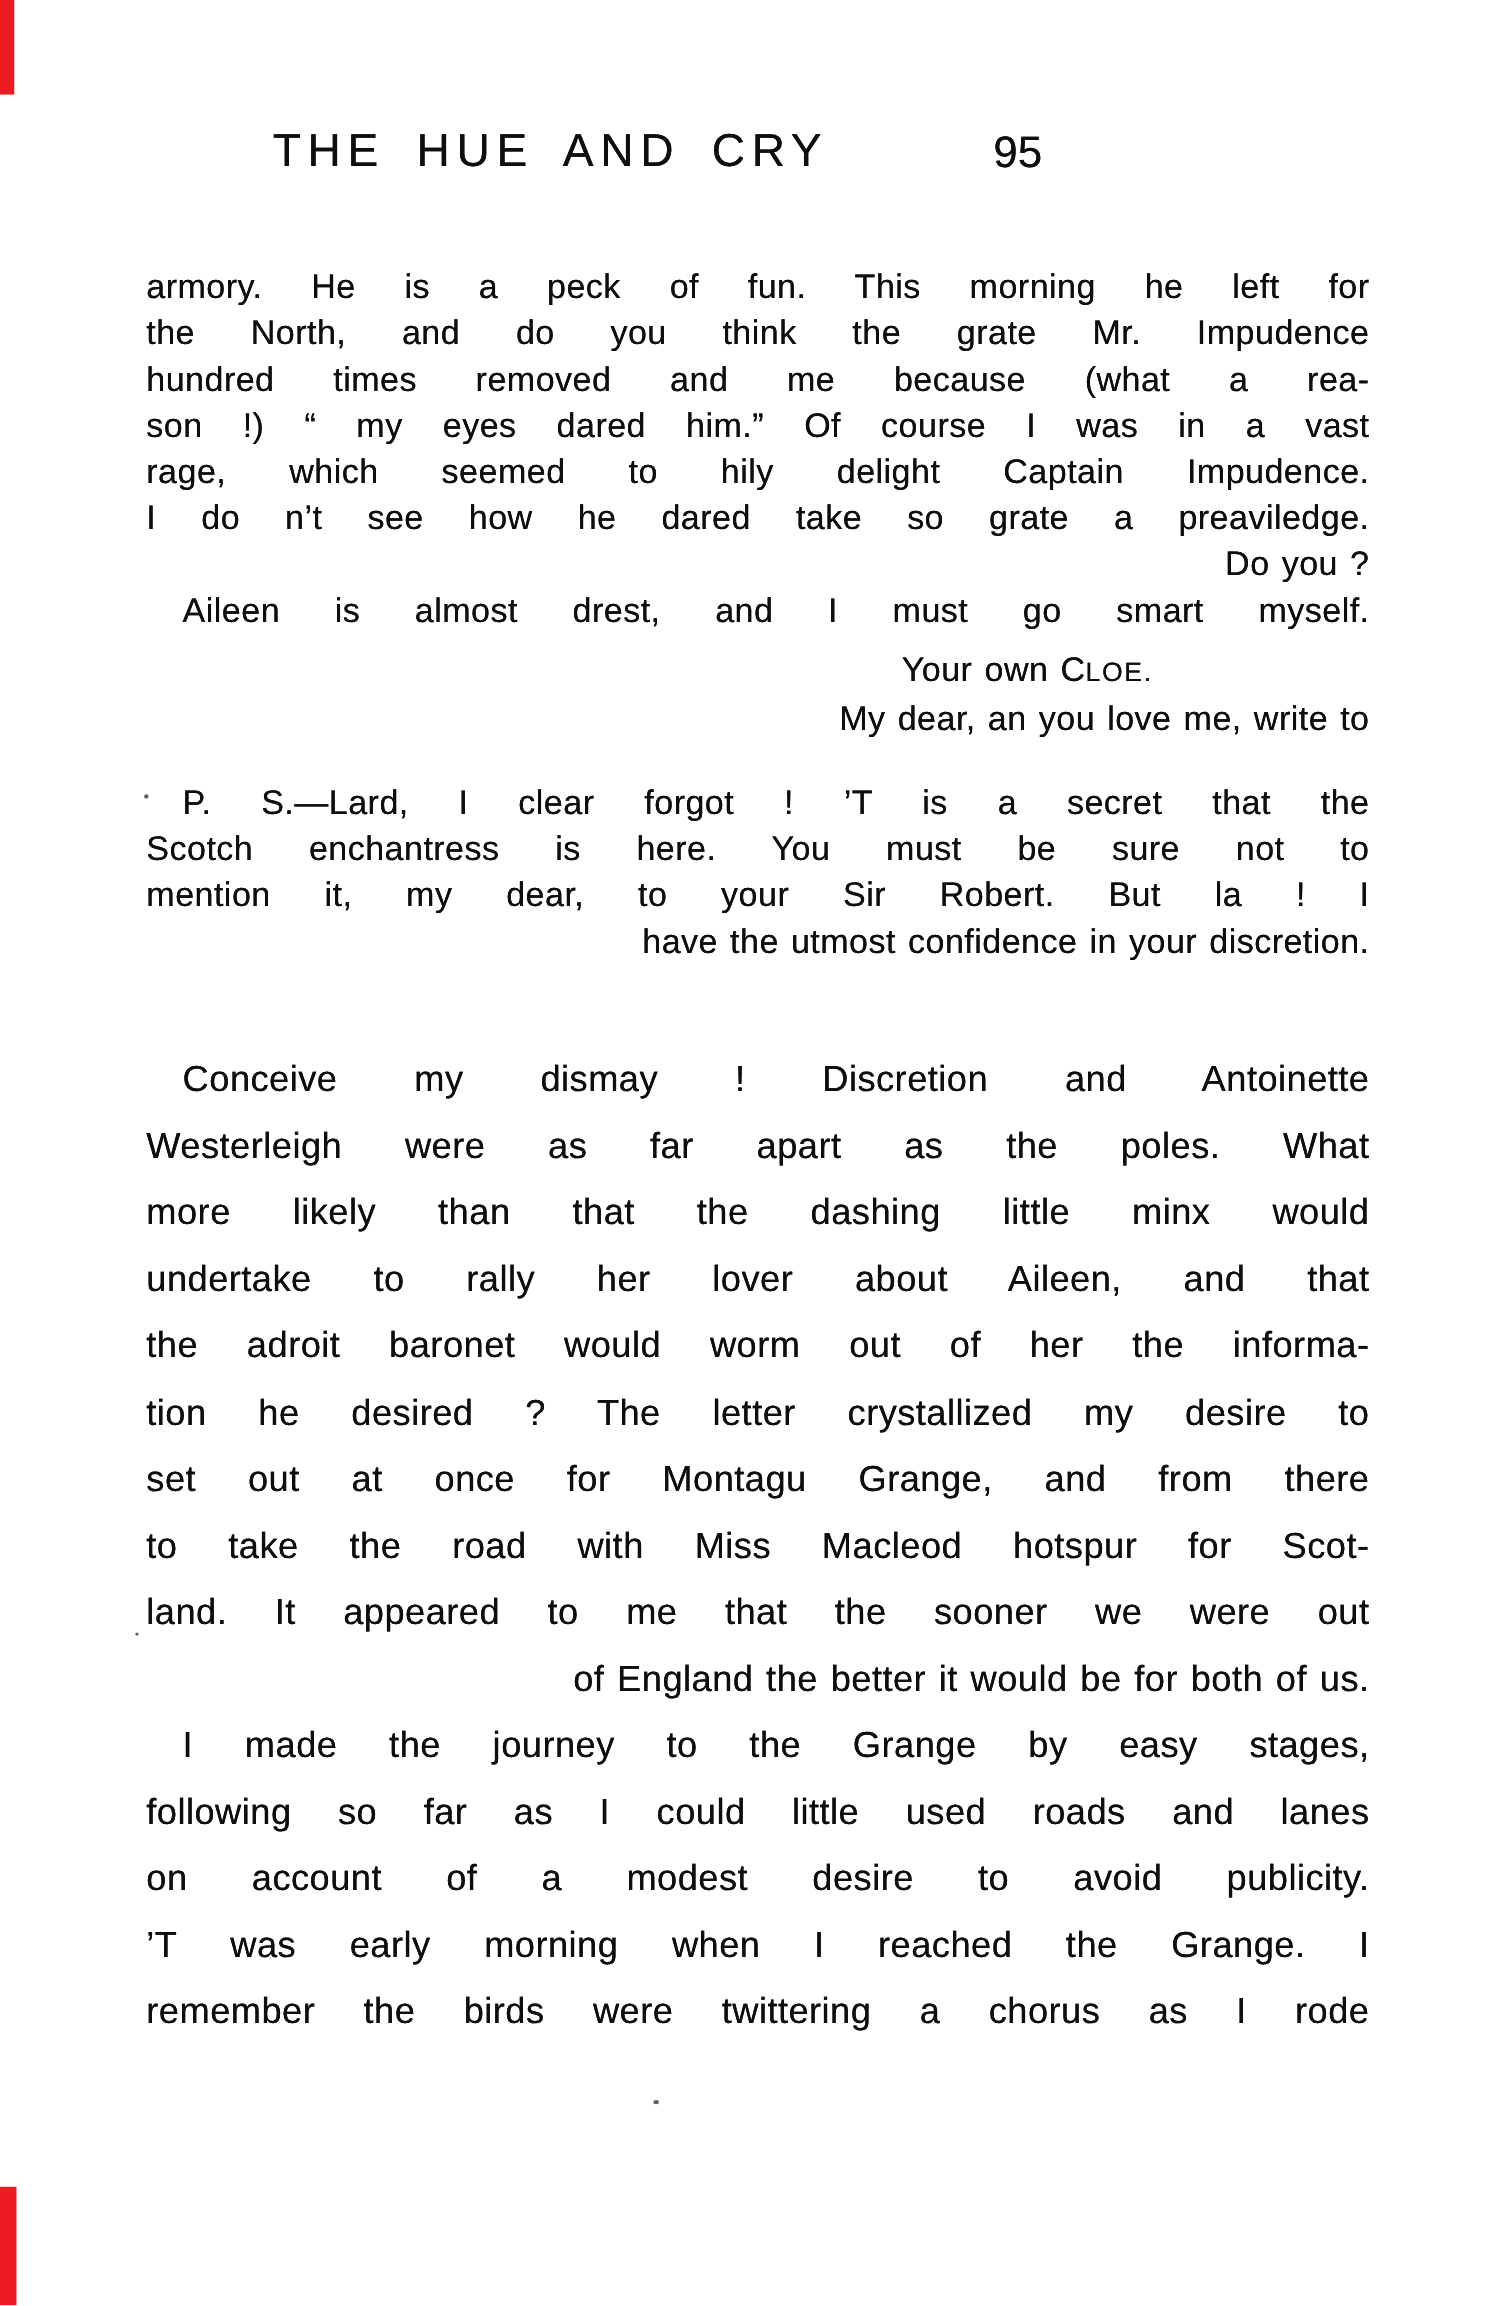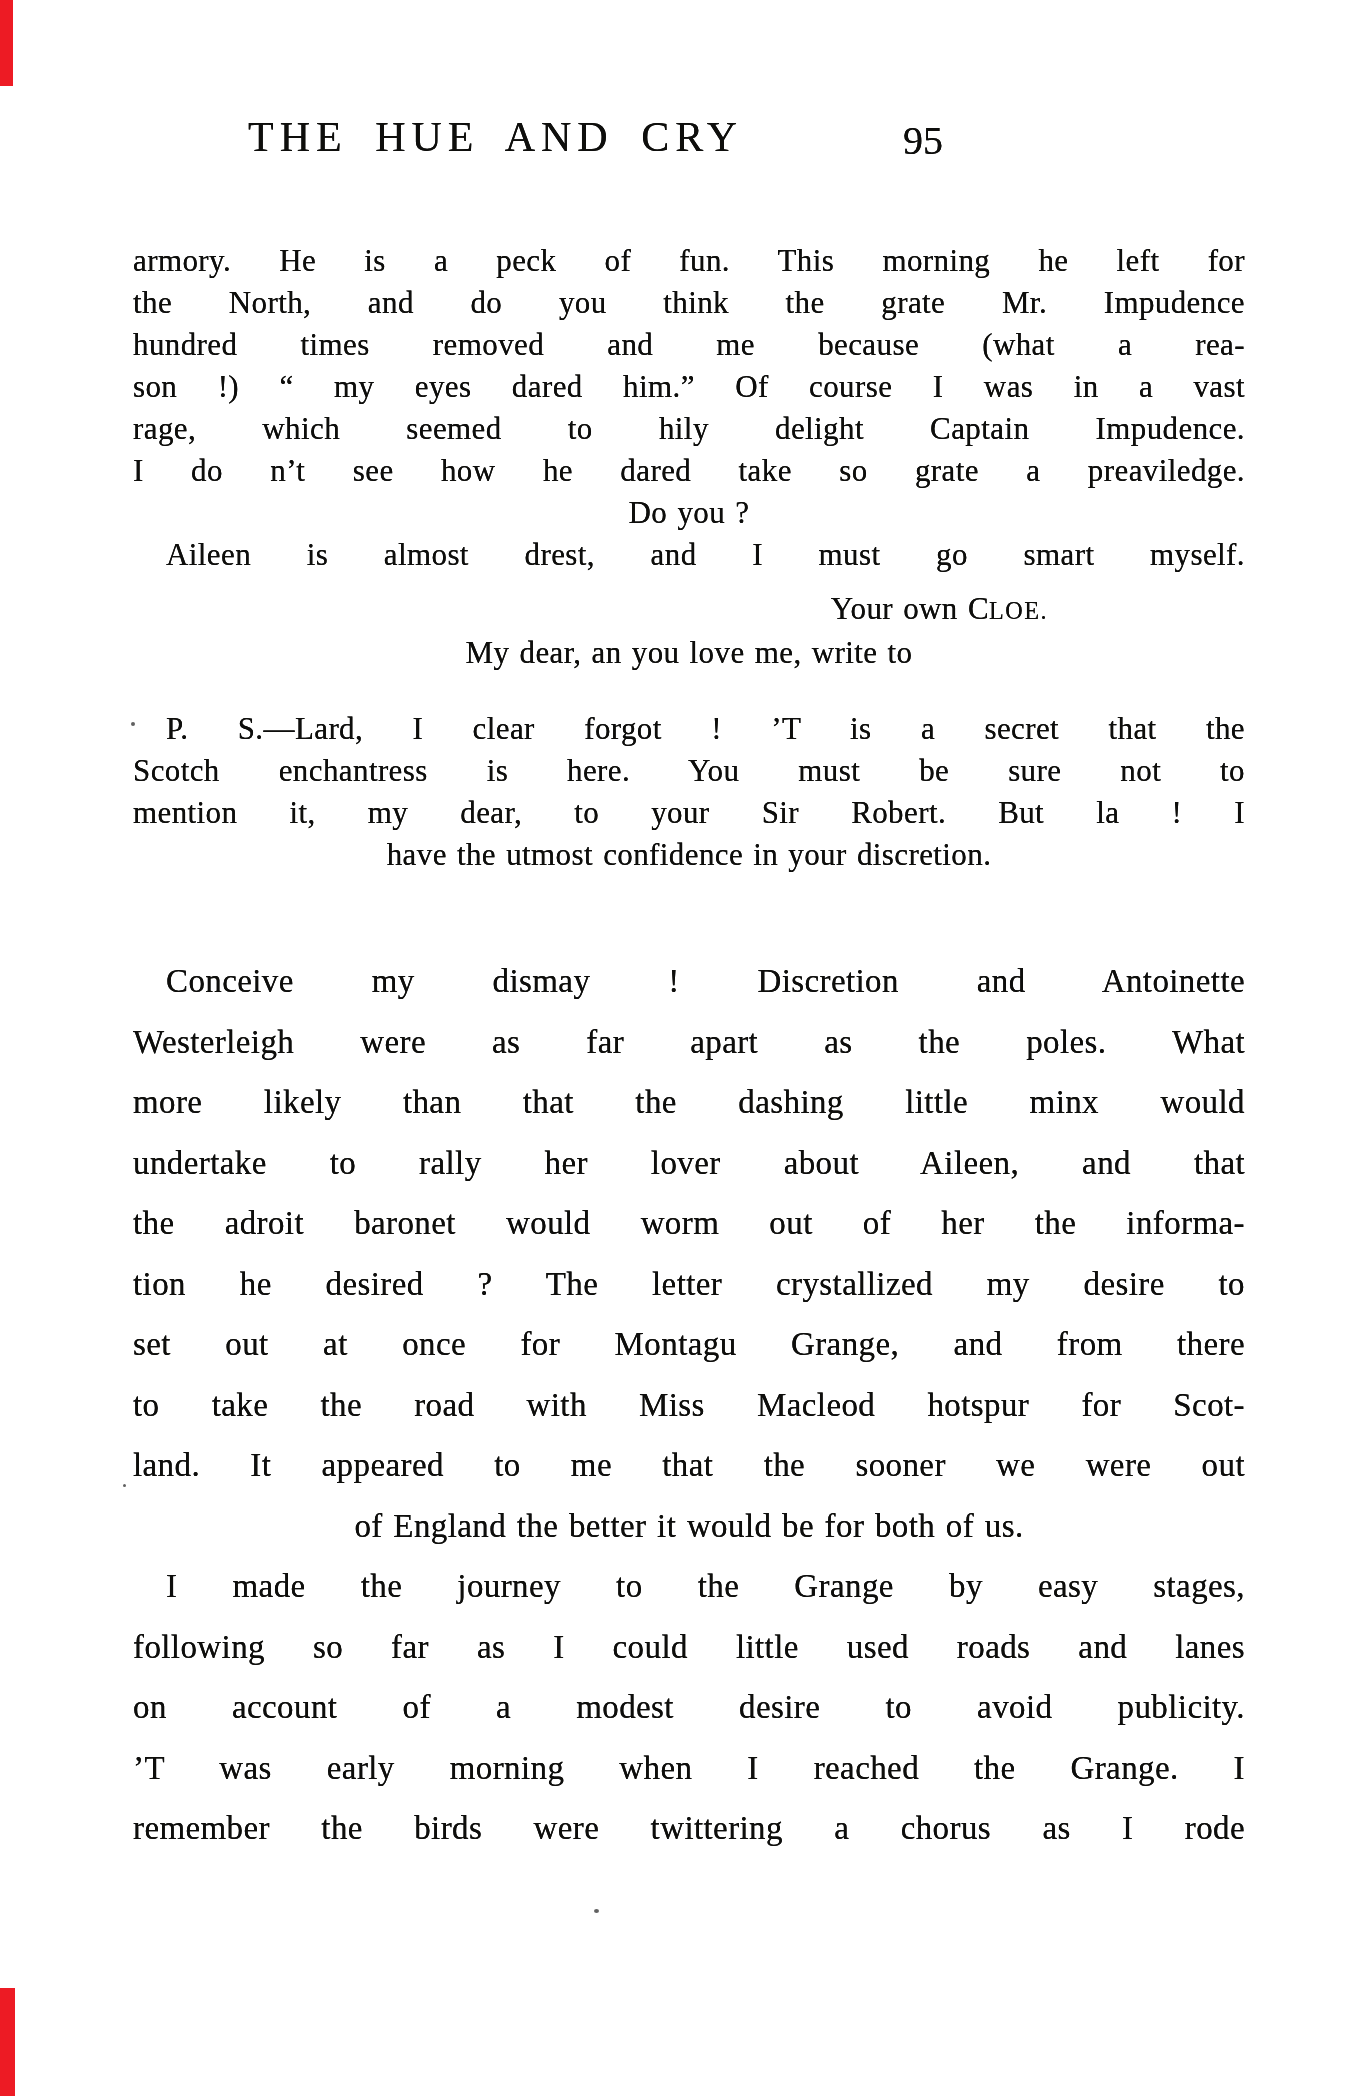--- a/index.html
+++ b/index.html
@@ -2,21 +2,21 @@
 <html><head>
 <meta charset="utf-8">
 <style>
   html, body { margin: 0; padding: 0; background: #ffffff; }
   .page {
     position: relative;
     width: 1372px;
     height: 2096px;
     background: #ffffff;
     overflow: hidden;
-    font-family: Liberation Serif, serif;
+    font-family: Liberation Sans, sans-serif;
     color: #0e0e0c;
   }
   
   .scan-bar {
     position: absolute;
     left: 0;
     background: #ed1b24;
   }
   .scan-bar.top { top: 0; width: 13px; height: 86px; }
   .scan-bar.bottom { top: 1988px; width: 15px; height: 108px; }
@@ -61,21 +61,21 @@
     position: absolute;
     top: 951px;
     left: 133px;
     width: 1112px;
     font-size: 33px;
     line-height: 60.5px;
     letter-spacing: 0.4px;
     word-spacing: 2px;
     text-shadow: 0 0 0.5px currentColor;
   }
-  .ln { text-align: center; }
+  .ln { text-align: right; }
   .just { text-align: justify; text-align-last: justify; text-justify: inter-word; }
   .ind { text-indent: 33px; }
   .sig { margin-top: 12px; text-align: right; padding-right: 197px; }
   .sig .sc { font-size: 0.78em; letter-spacing: 1.5px; }
   .ps { margin-top: 34px; }
 
   .speck {
     position: absolute;
     background: #3a3a3a;
     border-radius: 50%;

